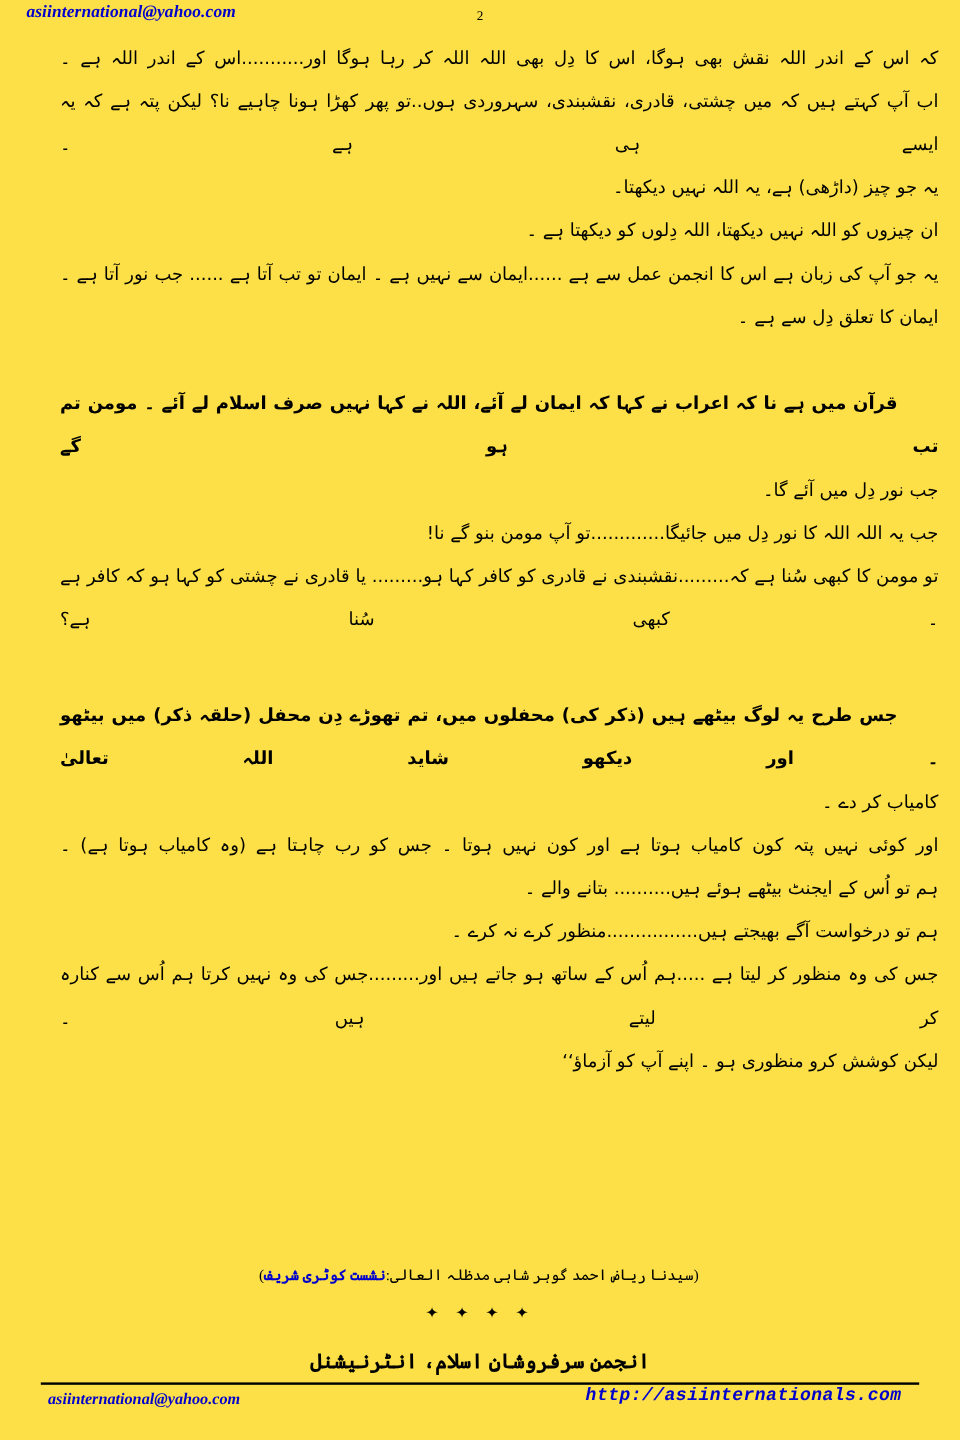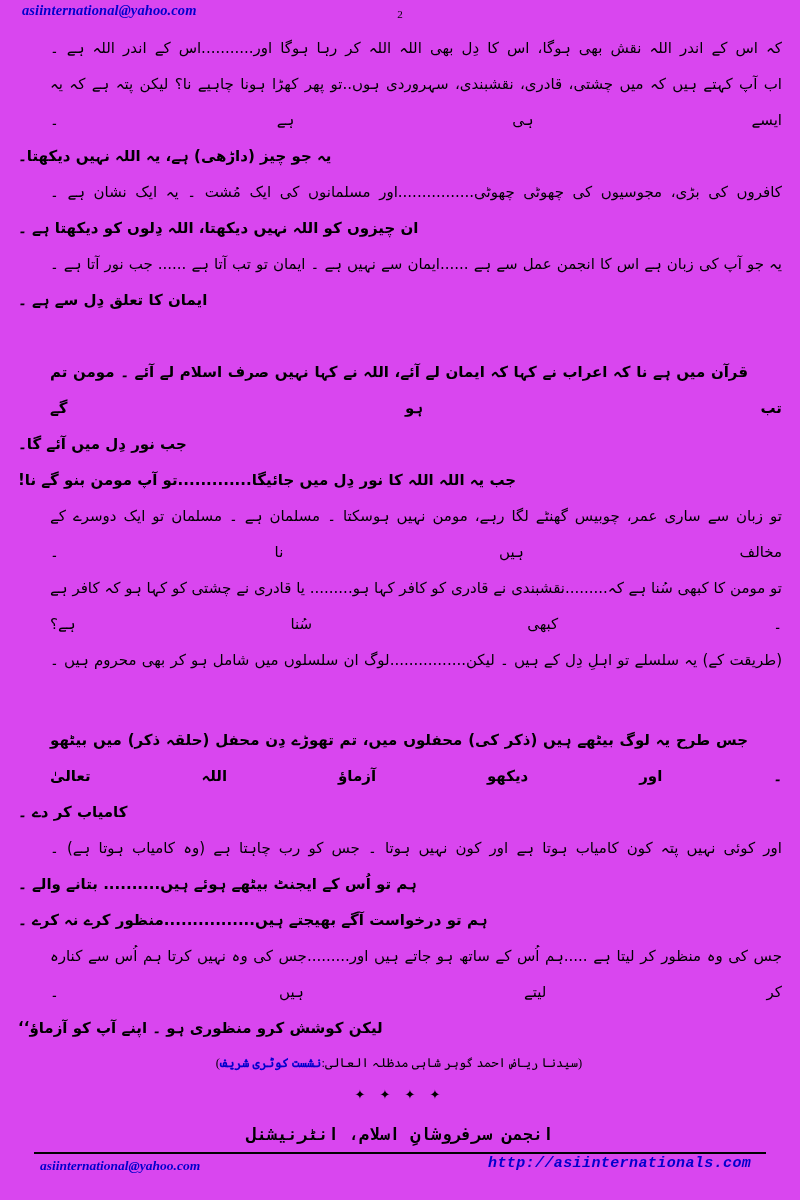--- a/index.html
+++ b/index.html
@@ -14,21 +14,21 @@
     position: relative;
     font-family: "DejaVu Sans", sans-serif;
     overflow: hidden;
   }
 
   .page {
     position: relative;
     width: 800px;
     height: 1200px;
     box-sizing: border-box;
-    background: #d946ef;
+    background: #fde047;
   }
 
   
   .header-email {
     position: absolute;
     top: 2px;
     left: 22px;
     color: #0000cc;
     font-family: "Liberation Serif", "DejaVu Serif", serif;
     font-style: italic;
@@ -69,21 +69,21 @@
     direction: rtl;
     unicode-bidi: isolate;
   }
 
   .line.justify {
     text-align: justify;
     text-align-last: justify;
     white-space: normal;
     margin-left: 32px;
   }
-  .line.right  { text-align: left; font-weight: bold; }
+  .line.right  { text-align: right; }
 
   .line.indent-start { text-indent: 34px; font-weight: bold; }
 
   .spacer-line { height: 36px; }
   .spacer-gap  { height: 44px; }
 
   
   .attribution {
     position: absolute;
     top: 1055px;
@@ -117,21 +117,21 @@
   }
 
   
   .org-name {
     position: absolute;
     top: 1124px;
     left: 0;
     width: 800px;
     text-align: center;
     direction: rtl;
-    font-family: Liberation Mono, monospace;
+    font-family: Liberation Sans, sans-serif;
     font-weight: bold;
     font-size: 17px;
     color: #000000;
   }
   .footer-rule {
     position: absolute;
     top: 1152px;
     left: 34px;
     width: 732px;
     height: 2px;
@@ -169,37 +169,34 @@
 <div class="page">
 
   <div class="header-email">asiinternational@yahoo.com</div>
 
   <div class="page-number">2</div>
 
   <div class="body-block">
     <div class="line justify">کہ اس کے اندر اللہ نقش بھی ہوگا، اس کا دِل بھی اللہ اللہ کر رہا ہوگا اور...........اس کے اندر اللہ ہے ۔</div>
     <div class="line justify">اب آپ کہتے ہیں کہ میں چشتی، قادری، نقشبندی، سہروردی ہوں..تو پھر کھڑا ہونا چاہیے نا؟ لیکن پتہ ہے کہ یہ ایسے ہی ہے ۔</div>
     <div class="line right">یہ جو چیز (داڑھی) ہے، یہ اللہ نہیں دیکھتا۔</div>
-    <div class="line justify">کافروں کی بڑی، مجوسیوں کی چھوٹی چھوٹی................اور مسلمانوں کی ایک مُشت ۔ یہ ایک نشان ہے ۔</div>
     <div class="line right">ان چیزوں کو اللہ نہیں دیکھتا، اللہ دِلوں کو دیکھتا ہے ۔</div>
     <div class="line justify">یہ جو آپ کی زبان ہے اس کا انجمن عمل سے ہے ......ایمان سے نہیں ہے ۔ ایمان تو تب آتا ہے ...... جب نور آتا ہے ۔</div>
     <div class="line right">ایمان کا تعلق دِل سے ہے ۔</div>
 
     <div class="spacer-line"></div>
 
     <div class="line justify indent-start">قرآن میں ہے نا کہ اعراب نے کہا کہ ایمان لے آئے، اللہ نے کہا نہیں صرف اسلام لے آئے ۔ مومن تم تب ہو گے</div>
     <div class="line right">جب نور دِل میں آئے گا۔</div>
     <div class="line right">جب یہ اللہ اللہ کا نور دِل میں جائیگا.............تو آپ مومن بنو گے نا!</div>
-    <div class="line justify">تو زبان سے ساری عمر، چوبیس گھنٹے لگا رہے، مومن نہیں ہوسکتا ۔ مسلمان ہے ۔ مسلمان تو ایک دوسرے کے مخالف ہیں نا ۔</div>
     <div class="line justify">تو مومن کا کبھی سُنا ہے کہ.........نقشبندی نے قادری کو کافر کہا ہو......... یا قادری نے چشتی کو کہا ہو کہ کافر ہے ۔ کبھی سُنا ہے؟</div>
-    <div class="line justify">(طریقت کے) یہ سلسلے تو اہلِ دِل کے ہیں ۔ لیکن................لوگ ان سلسلوں میں شامل ہو کر بھی محروم ہیں ۔</div>
 
     <div class="spacer-gap"></div>
 
-    <div class="line justify indent-start">جس طرح یہ لوگ بیٹھے ہیں (ذکر کی) محفلوں میں، تم تھوڑے دِن محفل (حلقہ ذکر) میں بیٹھو ۔ اور دیکھو آزماؤ اللہ تعالیٰ</div>
+    <div class="line justify indent-start">جس طرح یہ لوگ بیٹھے ہیں (ذکر کی) محفلوں میں، تم تھوڑے دِن محفل (حلقہ ذکر) میں بیٹھو ۔ اور دیکھو شاید اللہ تعالیٰ</div>
     <div class="line right">کامیاب کر دے ۔</div>
     <div class="line justify">اور کوئی نہیں پتہ کون کامیاب ہوتا ہے اور کون نہیں ہوتا ۔ جس کو رب چاہتا ہے (وہ کامیاب ہوتا ہے) ۔</div>
     <div class="line right">ہم تو اُس کے ایجنٹ بیٹھے ہوئے ہیں.......... بتانے والے ۔</div>
     <div class="line right">ہم تو درخواست آگے بھیجتے ہیں................منظور کرے نہ کرے ۔</div>
     <div class="line justify">جس کی وہ منظور کر لیتا ہے .....ہم اُس کے ساتھ ہو جاتے ہیں اور.........جس کی وہ نہیں کرتا ہم اُس سے کنارہ کر لیتے ہیں ۔</div>
     <div class="line right">لیکن کوشش کرو منظوری ہو ۔ اپنے آپ کو آزماؤ‘‘</div>
   </div>
 
   <div class="attribution"><span>(سیدنا ریاض احمد گوہر شاہی مدظلہ العالی:</span><span class="attr-blue">نشست کوٹری شریف</span><span>)</span></div>
 

